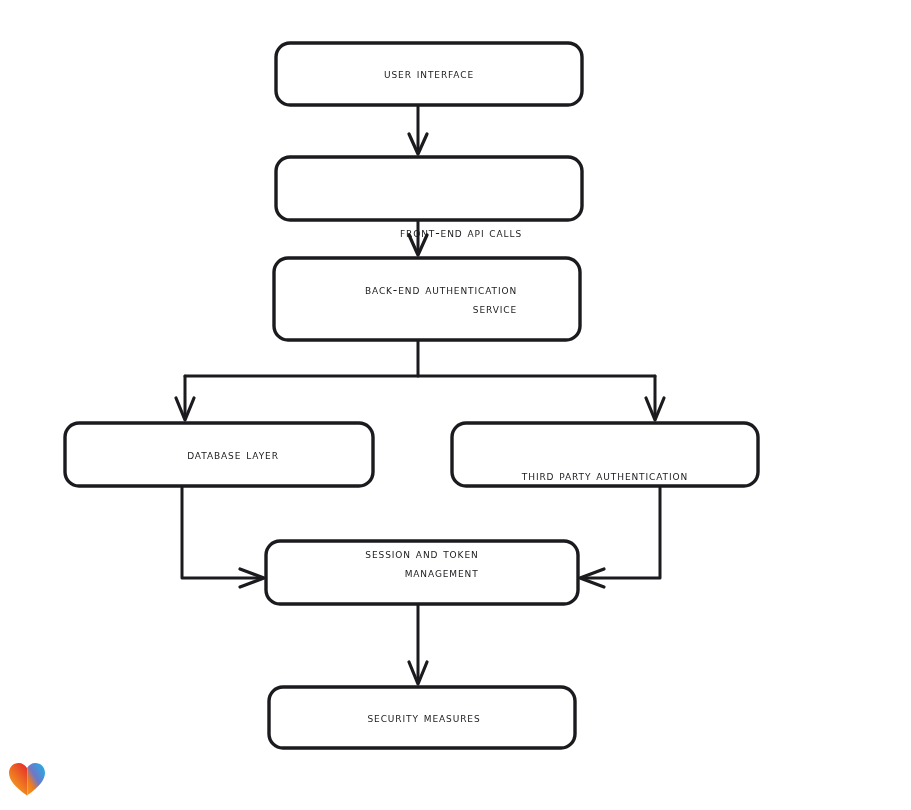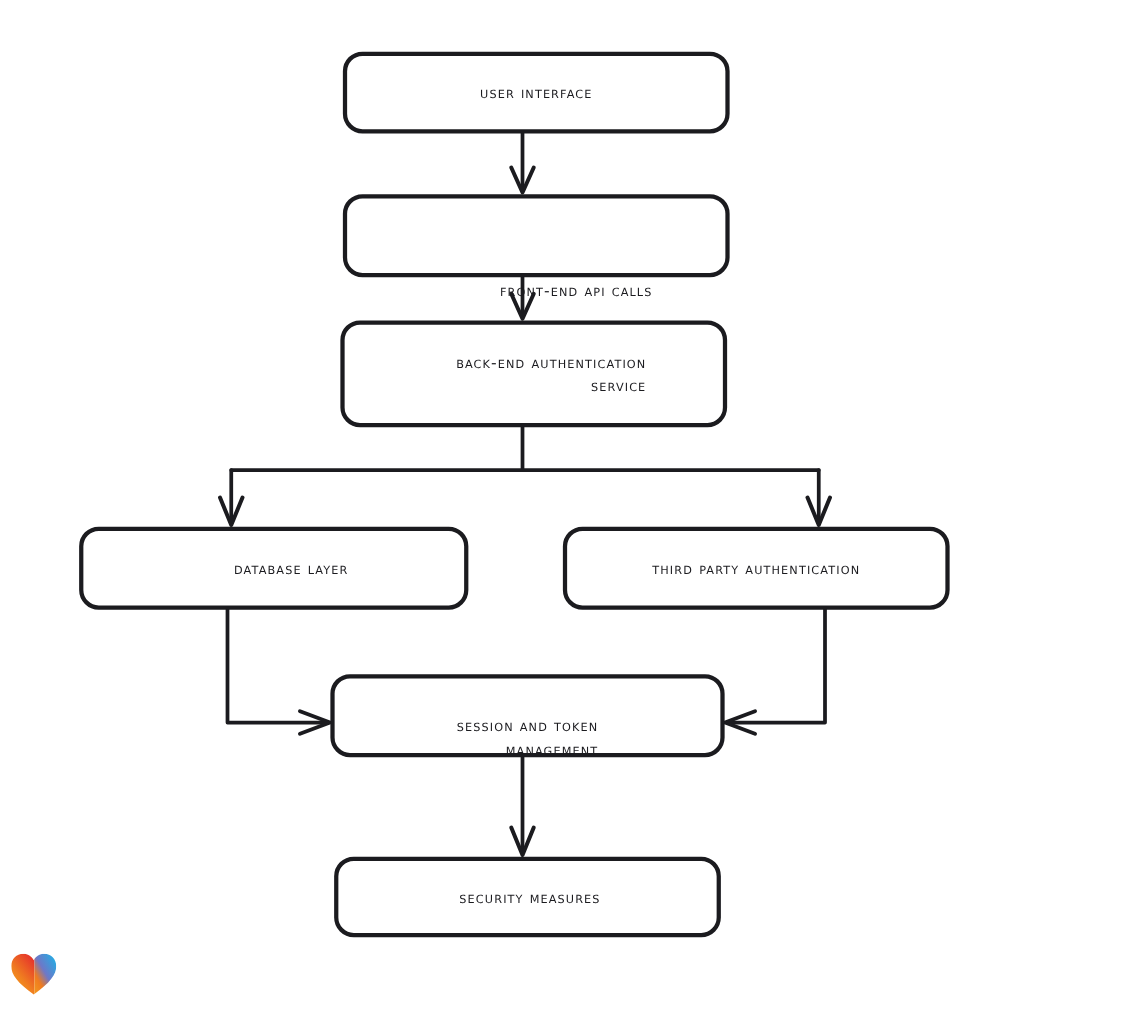--- a/index.html
+++ b/index.html
@@ -122,23 +122,23 @@
 
 <div class="node-label" style="left:276px; top:43px; width:306px; height:62px;">User Interface</div>
 
 <div class="node-label" style="left:276px; top:157px; width:370px; height:63px;margin-top:44px;">Front-End API Calls</div>
 
 <div class="node-label" style="left:288px; top:258px; width:306px; height:82px;">Back-End Authentication
 Service</div>
 
 <div class="node-label" style="left:65px; top:423px; width:336px; height:63px;">Database Layer</div>
 
-<div class="node-label" style="left:452px; top:423px; width:306px; height:63px;">Third Party Authentication</div>
+<div class="node-label" style="left:452px; top:444px; width:306px; height:63px;">Third Party Authentication</div>
 
-<div class="node-label" style="left:266px; top:568px; width:312px; height:44px;">Session and Token
+<div class="node-label" style="left:266px; top:541px; width:312px; height:44px;">Session and Token
 Management</div>
 
 <div class="node-label" style="left:269px; top:687px; width:310px; height:61px;">Security Measures</div>
 
 <svg id="heart-icon" viewBox="0 0 38 36" xmlns="http://www.w3.org/2000/svg">
   <defs>
     <linearGradient id="hg" x1="0.05" y1="0.95" x2="0.95" y2="0.08">
       <stop offset="0%" stop-color="#f7a61b"></stop>
       <stop offset="22%" stop-color="#f59a1c"></stop>
       <stop offset="40%" stop-color="#ef7021"></stop>

